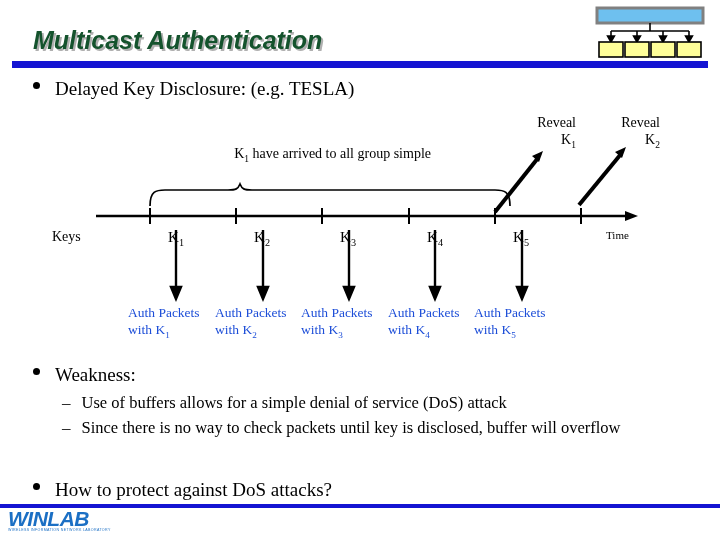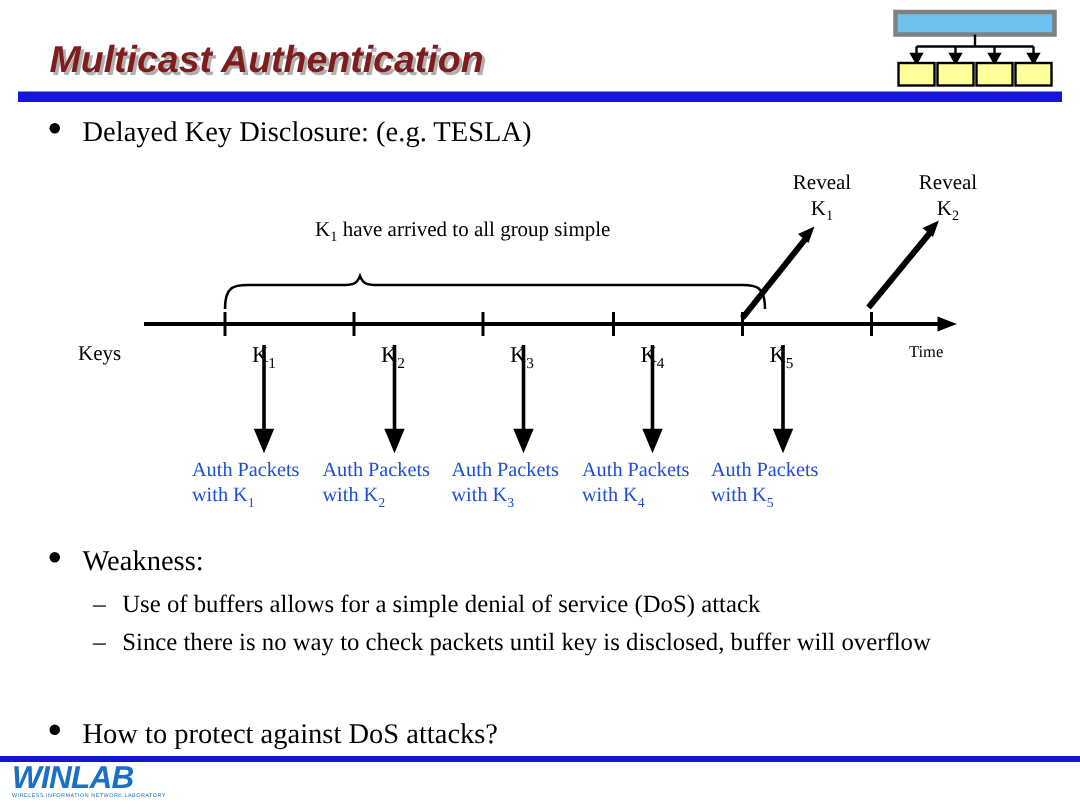--- a/index.html
+++ b/index.html
@@ -17,21 +17,21 @@
 
   
   #slide-title {
     position: absolute;
     left: 33px;
     top: 26px;
     font-family: "Liberation Sans", sans-serif;
     font-weight: bold;
     font-style: italic;
     font-size: 25px;
-    color: #7f1d1d;
+    color: #14532d;
     text-shadow: 2px 2px 0 #b0b0b0;
     letter-spacing: 0px;
     white-space: nowrap;
   }
   #title-rule {
     position: absolute;
     left: 12px;
     top: 61px;
     width: 696px;
     height: 7px;
@@ -87,21 +87,21 @@
   }
 
   
   .diag-text {
     position: absolute;
     font-size: 14px;
     color: #000;
     line-height: 17px;
     white-space: nowrap;
   }
-  .diag-center { text-align: center; }
+  .diag-center { text-align: right; }
   .axis-label {
     position: absolute;
     font-size: 14px;
     color: #000;
     white-space: nowrap;
     font-family: Liberation Serif, serif;
   }
   .time-label {
     position: absolute;
     font-size: 11px;

